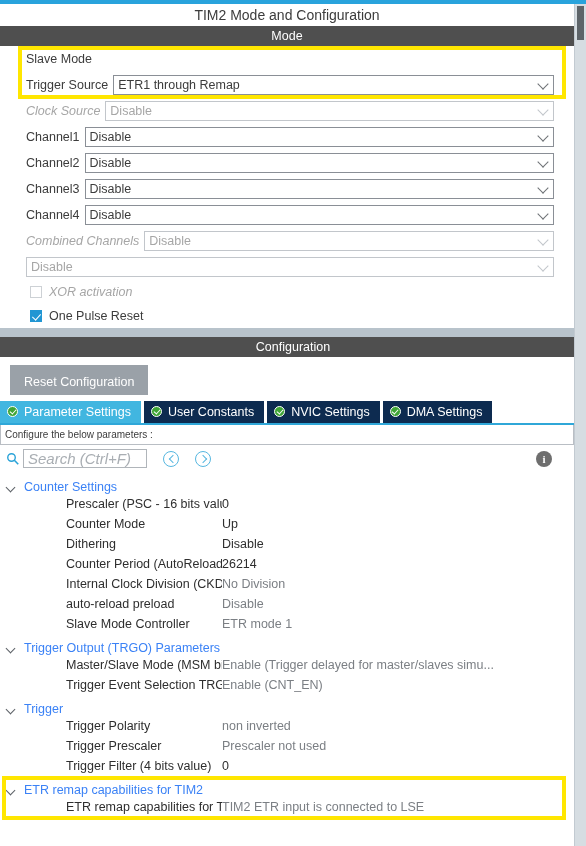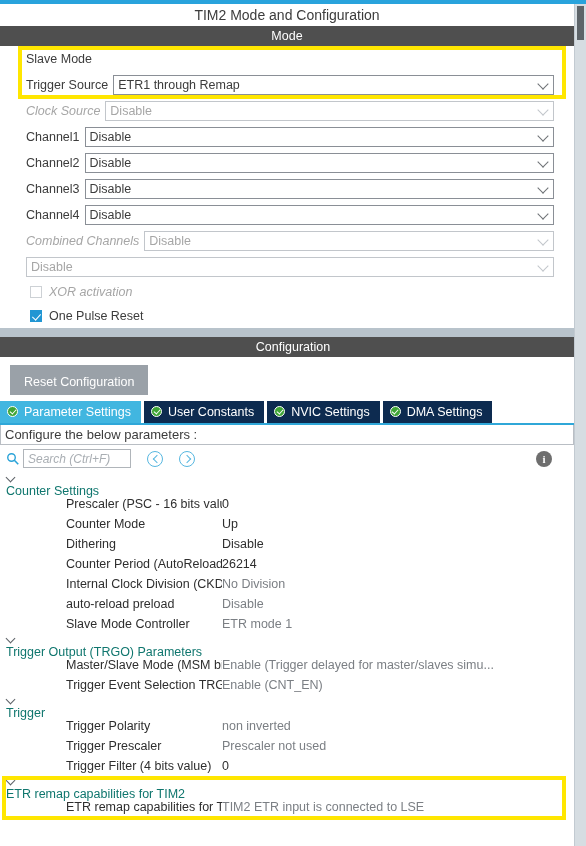--- a/index.html
+++ b/index.html
@@ -223,46 +223,46 @@
     transform: rotate(42deg);
   }
 
   
   .configure-bar {
     border: 1px solid #b9bec4;
     border-top: none;
     height: 20px;
     line-height: 19px;
     padding-left: 4px;
-    font-size: 13px;
+    font-size: 10px;
     color: #3c3c3c;
     box-sizing: border-box;
     background: #fff;
   }
 
   
   .search-row {
     display: flex;
     align-items: center;
     height: 26px;
     padding: 2px 0 0 6px;
     box-sizing: border-box;
     position: relative;
   }
   .search-icon {
     width: 14px; height: 14px;
     margin-right: 3px;
     flex: none;
   }
   .search-box {
-    width: 108px;
+    width: 124px;
     height: 19px;
     border: 1px solid #b0b5ba;
     background: #fff;
-    font-size: 12px;
+    font-size: 15px;
     color: #a9aeb3;
     font-style: italic;
     padding-left: 4px;
     line-height: 18px;
     box-sizing: border-box;
     font-family: "Liberation Sans", sans-serif;
     overflow: hidden;
     white-space: nowrap;
   }
   .nav-btn {
@@ -305,27 +305,26 @@
     font-family: "Liberation Serif", serif;
   }
 
   
   .tree {
     position: relative;
     padding-top: 2px;
   }
   .grp {
     display: flex;
-    align-items: flex-start;
+    align-items: flex-end;
     height: 21px;
     padding-left: 6px;
     box-sizing: border-box;
     font-size: 12.5px;
-    color: #0f766e;
-    flex-direction: column;
+    color: #3b82f6;
   }
   .chevron {
     width: 11px; height: 11px;
     margin-right: 7px;
     flex: none;
     position: relative;
   }
   .chevron::after {
     content: "";
     position: absolute;

